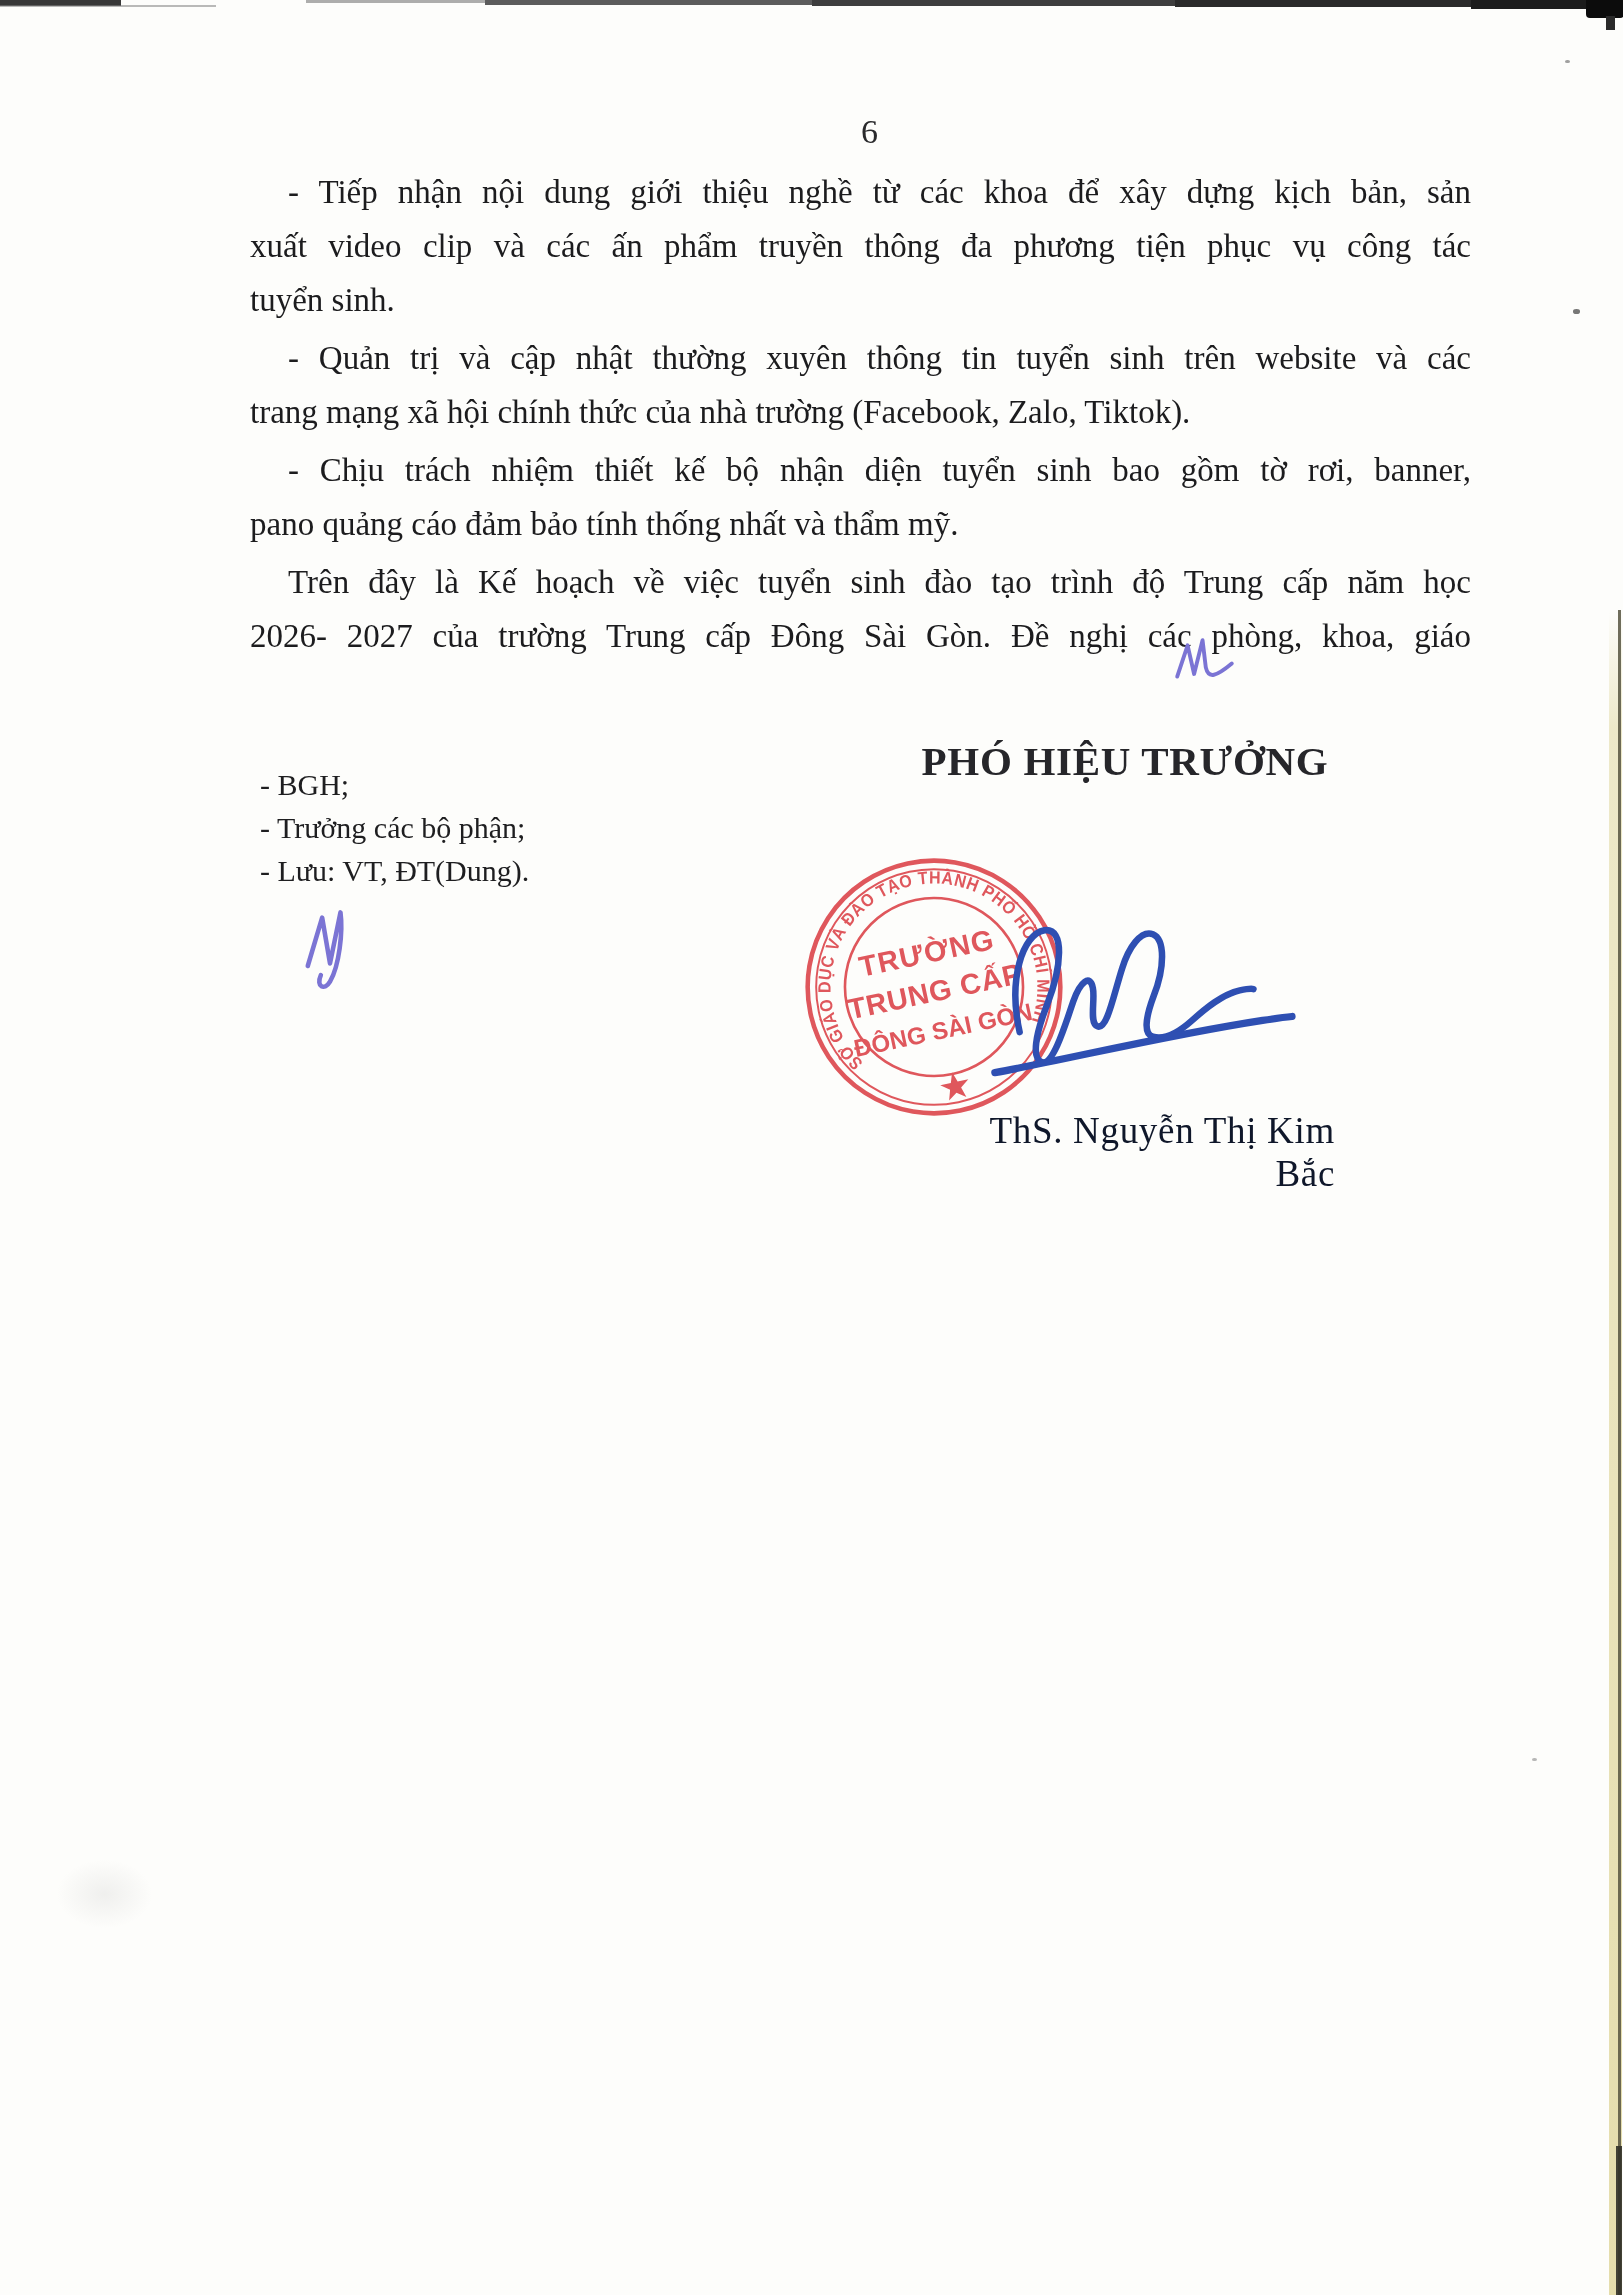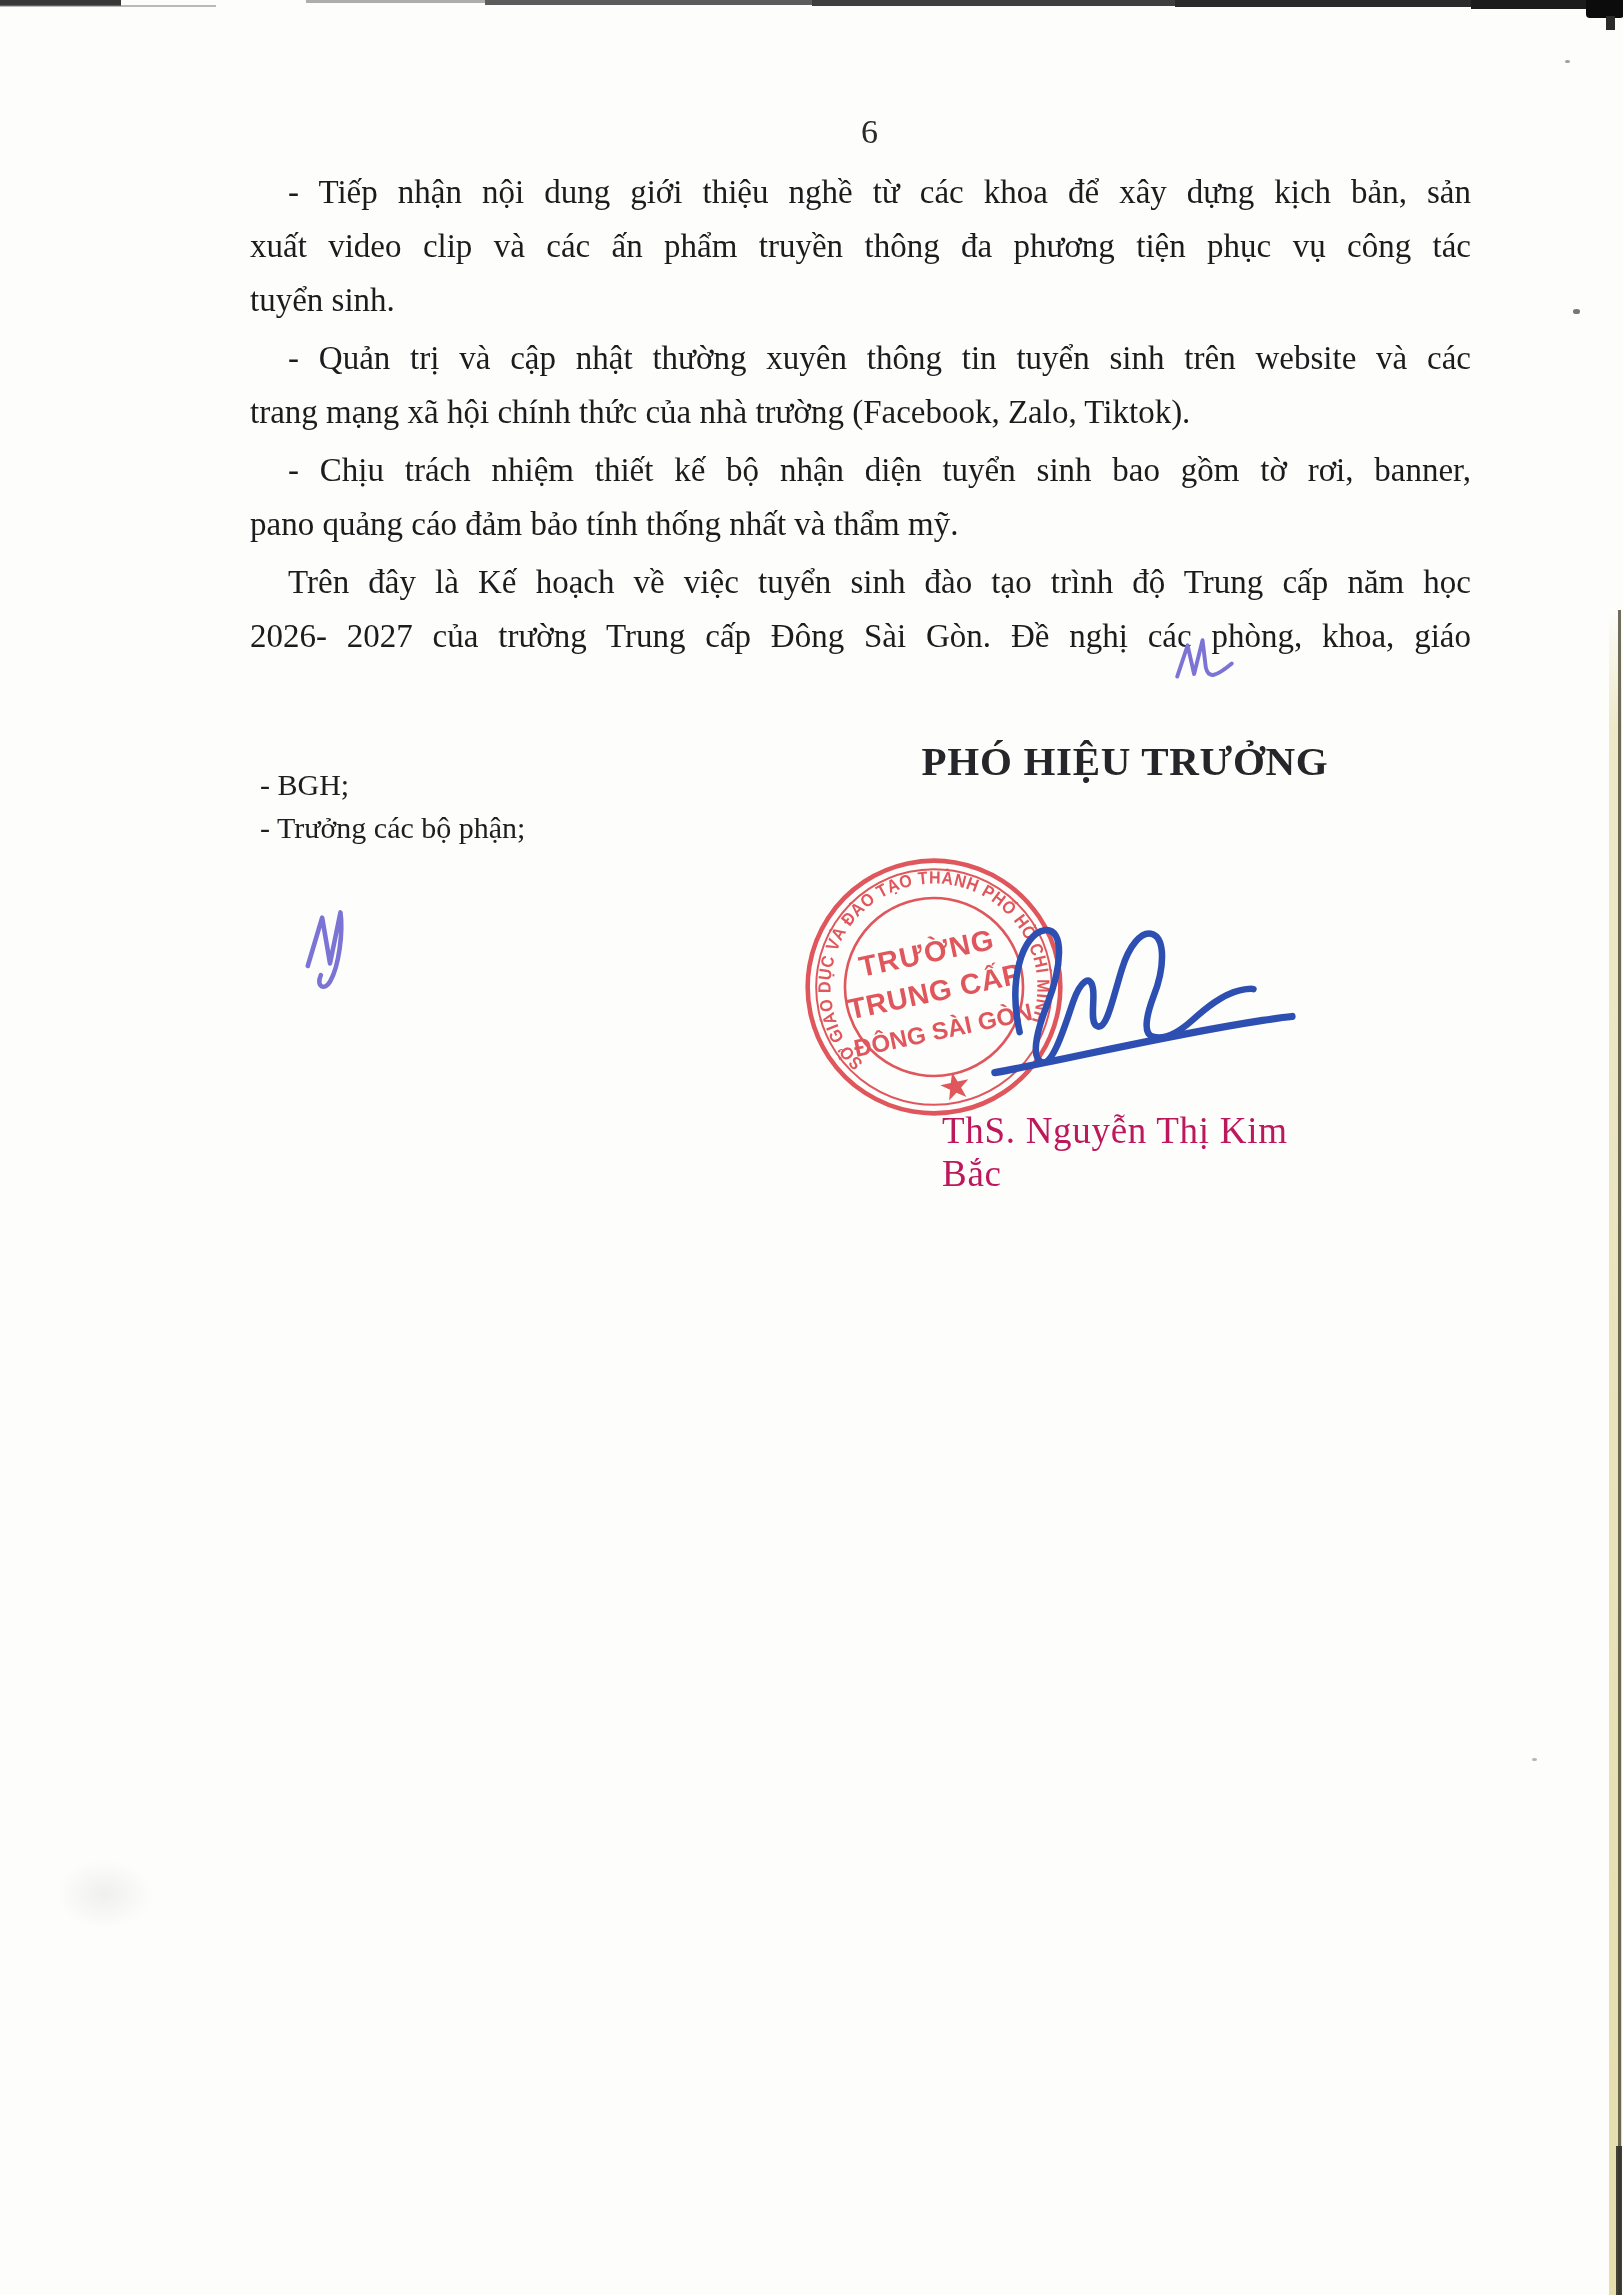--- a/index.html
+++ b/index.html
@@ -28,22 +28,22 @@
   .line.indent { padding-left:38px; }
   
   .recipients { position:absolute; left:260px; top:750px; width:406px; }
   .recipients-heading { font-size:33px; font-weight:bold; font-style:italic; line-height:39px; }
   .recipient-item { font-size:30px; line-height:43px; }
   .recipient-item:first-of-type { margin-top:13px; }
   
   .sig-header { position:absolute; left:909px; top:734px; width:432px; text-align:center;
     font-weight:bold; color:#26262a; }
   .sig-header .t1, .sig-header .t2 { font-size:41px; line-height:54px; letter-spacing:0.7px; }
-  .signer-name { position:absolute; left:942px; top:1109px; width:393px; text-align:left;
-    font-size:37px; letter-spacing:0.7px; color:#be185d; }
+  .signer-name { position:absolute; left:942px; top:1109px; width:393px; text-align:right;
+    font-size:37px; letter-spacing:0.7px; color:#0f172a; }
   
   .stamp { position:absolute; left:790px; top:843px; width:288px; height:288px;
     transform:rotate(-12deg); opacity:.93; }
   .stamp text { fill:#dd4b50; font-family:"Liberation Sans","DejaVu Sans",sans-serif; font-weight:bold; }
   .stamp .ring { stroke:#dd4b50; fill:none; }
   
   .sig-ink { position:absolute; left:949px; top:895px; }
   .paraph-a { position:absolute; left:1172px; top:636px; }
   .paraph-b { position:absolute; left:296px; top:903px; }
   .ink-path { fill:none; stroke-linecap:round; stroke-linejoin:round; }
@@ -94,20 +94,21 @@
   </div>
 </div>
 
 <svg class="paraph-a" width="65" height="59" viewBox="0 0 100 90">
   <path class="ink-path" d="M 8 62 L 24 14 L 34 58 L 47 6 L 52 48 C 56 66 68 62 92 42" stroke="#7b74d4" stroke-width="6"></path>
 </svg>
 
 <div class="recipients">
   <div class="recipient-item">- BGH;</div>
   <div class="recipient-item">- Trưởng các bộ phận;</div>
+  <div class="recipient-item">- Lưu: VT, ĐT(Dung).</div>
 </div>
 
 <svg class="paraph-b" width="85" height="92" viewBox="0 0 130 140">
   <path class="ink-path" d="M 18 96 L 40 22 L 52 92 L 68 14 C 72 44 66 96 52 120 C 44 134 30 128 38 110" stroke="#7b74d4" stroke-width="7"></path>
 </svg>
 
 <div class="sig-header">
   <div class="t1">PHÓ HIỆU TRƯỞNG</div>
 </div>
 

